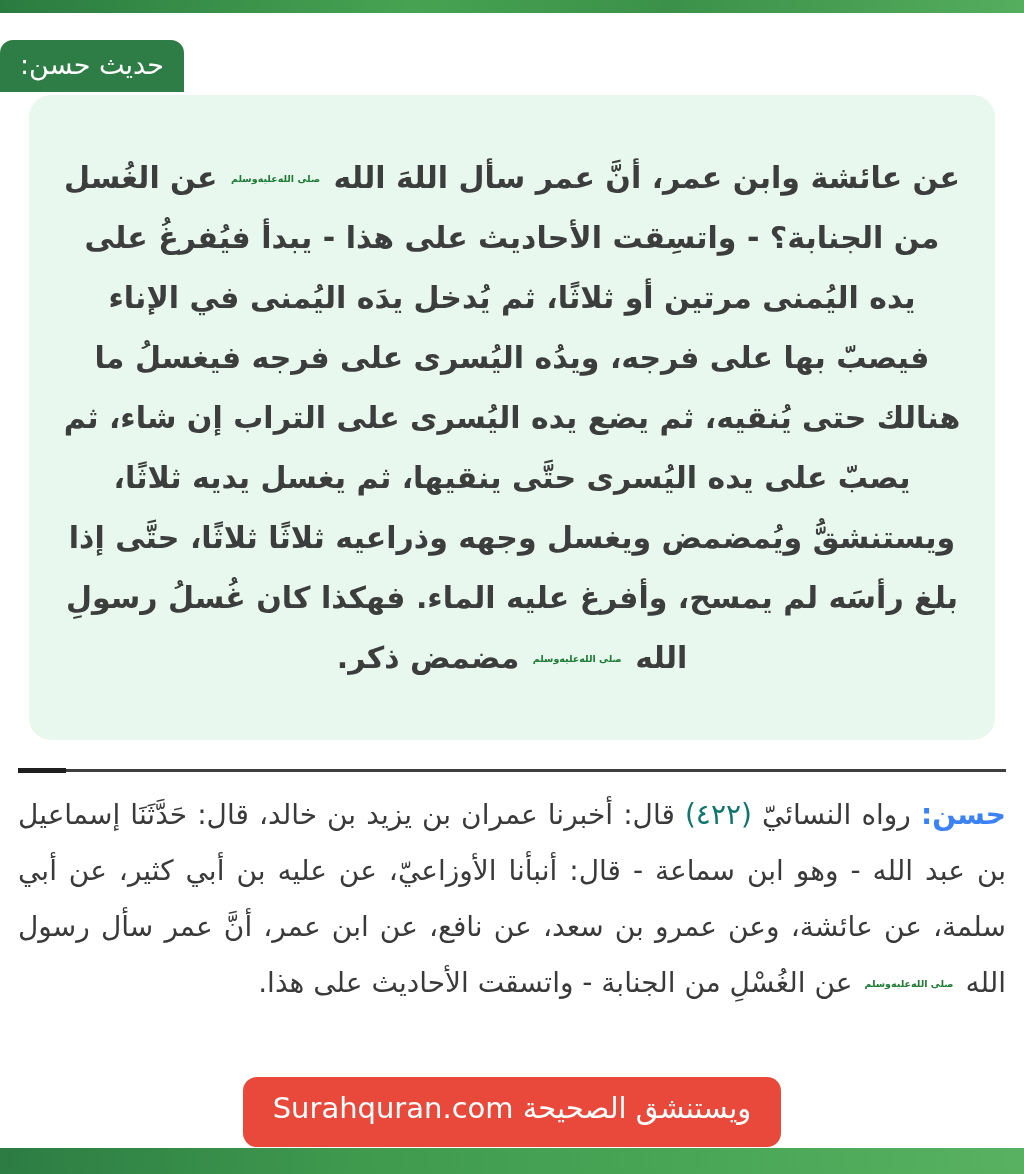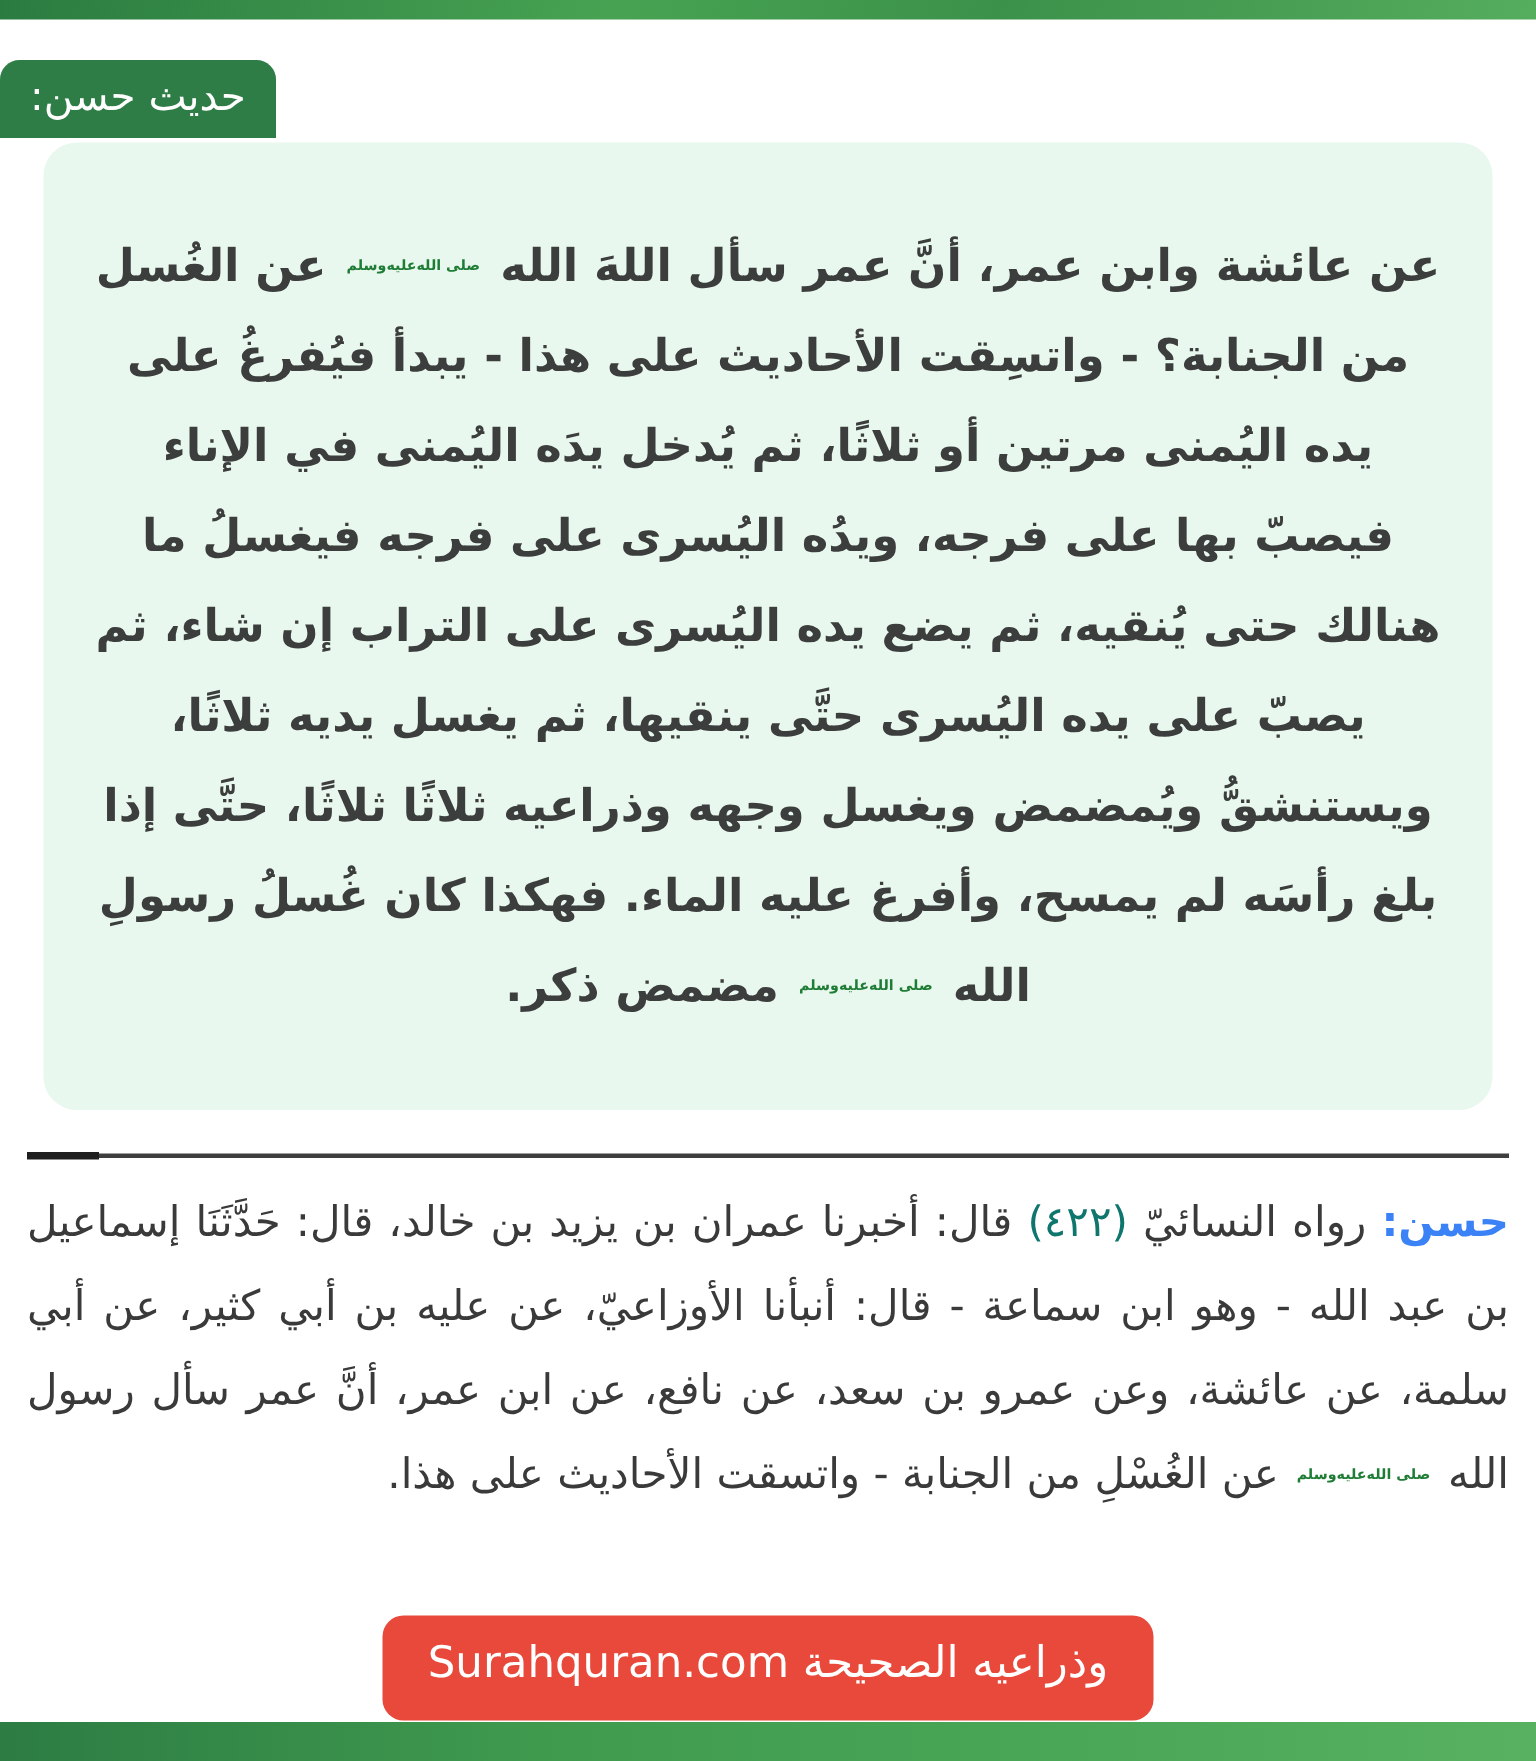--- a/index.html
+++ b/index.html
@@ -87,18 +87,18 @@
 
   <p class="takhrij">
     <span class="grade-word">حسن:</span><span> رواه النسائيّ </span><span class="hadith-number">(٤٢٢)</span><span> قال: أخبرنا عمران بن يزيد بن خالد، قال: حَدَّثَنَا إسماعيل بن عبد الله - وهو ابن سماعة - قال: أنبأنا الأوزاعيّ، عن عليه بن أبي كثير، عن أبي سلمة، عن عائشة، وعن عمرو بن سعد، عن نافع، عن ابن عمر، أنَّ عمر سأل رسول الله </span><span class="saw">
         <span>صلى الله</span>
         <span>عليه</span>
         <span>وسلم</span>
       </span><span> عن الغُسْلِ من الجنابة - واتسقت الأحاديث على هذا.</span>
   </p>
 
   <div class="footer-row">
-    <div class="site-badge">وذراعيه الصحيحة Surahquran.com</div>
+    <div class="site-badge">ويستنشق الصحيحة Surahquran.com</div>
   </div>
 
   <div class="bottom-bar"></div>
 
 </div>
 
 </body></html>

